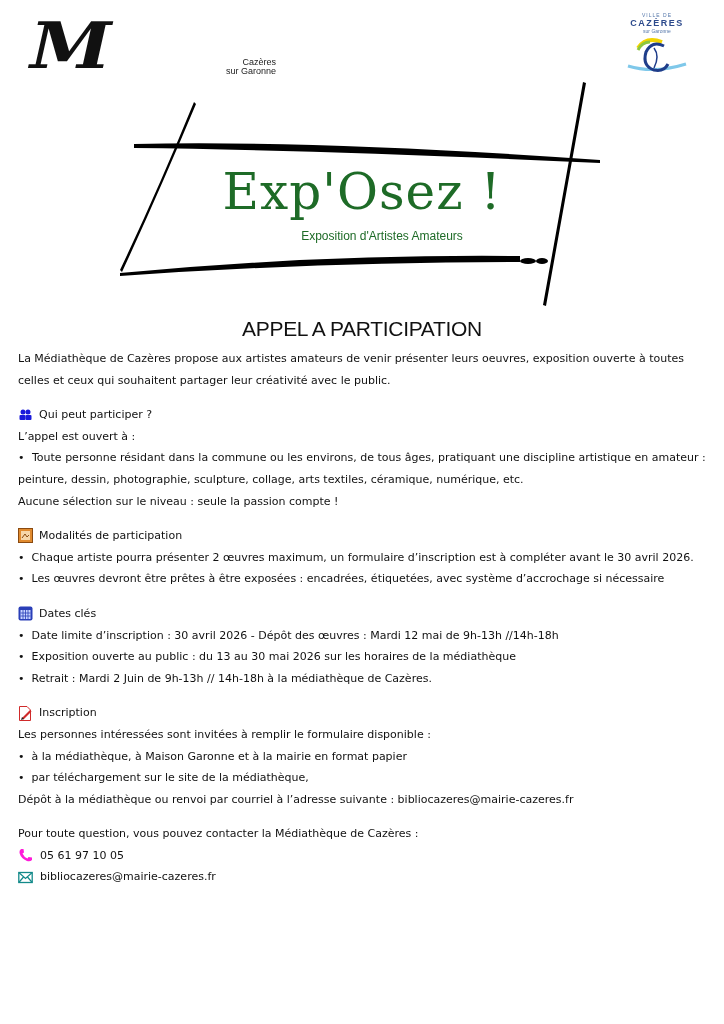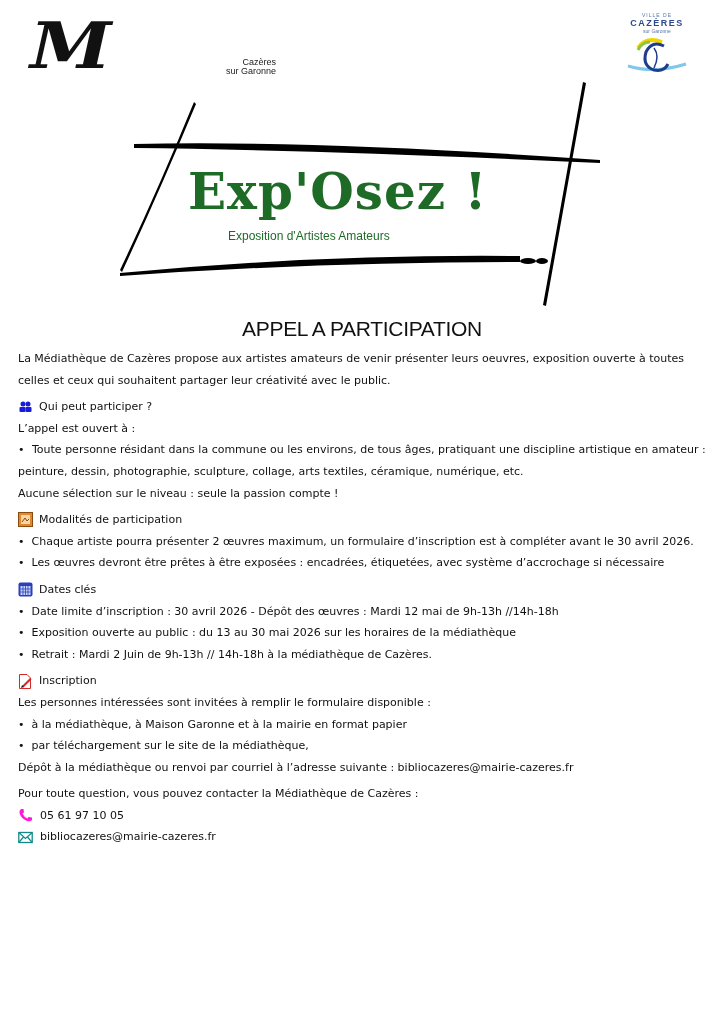--- a/index.html
+++ b/index.html
@@ -17,32 +17,32 @@
   .mediatheque-sub { position: absolute; left: 196px; top: 44px; font-family: "Liberation Sans", sans-serif;
                      font-size: 9px; line-height: 9px; text-align: right; color: #222; }
 
   .ville-logo { left: 624px; top: 12px; width: 66px; height: 68px; text-align: center; }
   .ville-small { font-family: "Liberation Sans", sans-serif; font-size: 5px; color: #5577aa; letter-spacing: 1px; line-height: 6px; }
   .ville-big { font-family: "Liberation Sans", sans-serif; font-size: 9px; font-weight: bold; color: #2c4a8c; letter-spacing: 1.5px; line-height: 10px; }
   .ville-sur { font-family: "Liberation Sans", sans-serif; font-size: 5px; color: #5577aa; line-height: 6px; }
 
   
   .banner { left: 120px; top: 80px; width: 480px; height: 230px; }
-  .banner-title { position: absolute; left: 68px; top: 86px; width: 380px; text-align: left;
-                  font-family: "DejaVu Serif", serif; font-weight: bold; font-size: 50px; line-height: 52px;
+  .banner-title { position: absolute; left: 52px; top: 86px; width: 380px; text-align: center;
+                  font-family: "DejaVu Serif", serif; font-weight: normal; font-size: 50px; line-height: 52px;
                   color: #1e6b27; letter-spacing: 1px; }
-  .banner-sub { position: absolute; left: 108px; top: 149px; width: 260px; text-align: left;
+  .banner-sub { position: absolute; left: 132px; top: 149px; width: 260px; text-align: center;
                 font-family: "Liberation Sans", sans-serif; font-size: 12px; color: #1e6b27; }
 
   
   .heading { left: 0; top: 315px; width: 724px; text-align: center; font-family: "Liberation Sans", sans-serif;
              font-size: 21px; line-height: 28px; color: #111; letter-spacing: -0.3px; }
   .content { left: 18px; top: 348px; width: 700px; font-size: 11px; line-height: 21.6px; color: #111; }
   .content p { margin: 0; }
-  .section { margin-top: 5px; }
+  .section { margin-top: 13px; }
   .sec-title { display: flex; align-items: center; gap: 6px; }
   .icon { display: inline-block; width: 15px; height: 15px; vertical-align: middle; }
   .bullet { display: flex; }
   .bullet-dot { width: 14px; flex: 0 0 14px; }
   .line { display: flex; align-items: center; gap: 7px; }
 </style>
 </head>
 <body>
 
 <div class="abs mediatheque-logo">

